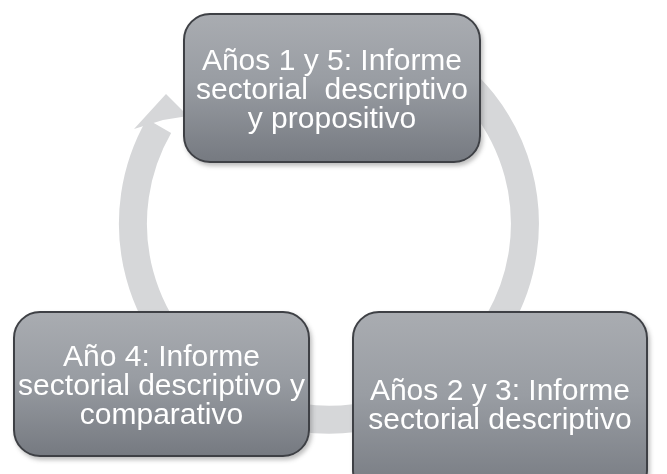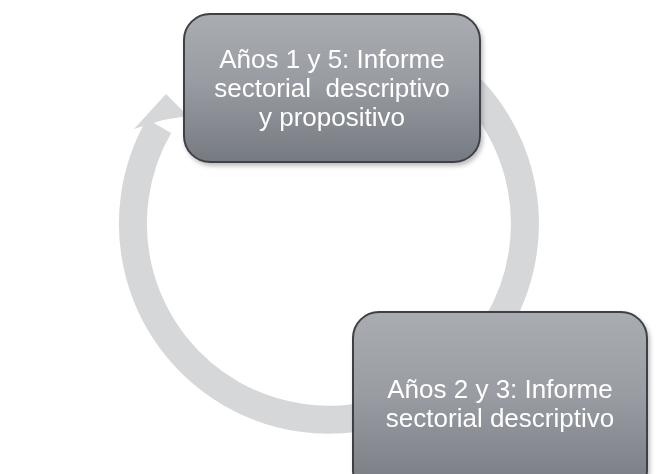--- a/index.html
+++ b/index.html
@@ -36,21 +36,21 @@
     border: 2px solid #3e4045;
     border-radius: 27px;
     background: linear-gradient(to bottom, #a9acb1 0%, #999da3 45%, #767a81 100%);
     box-shadow: 2px 3px 4px rgba(110, 110, 110, 0.45);
     display: flex;
     align-items: center;
     justify-content: center;
   }
   .node-label {
     color: #ffffff;
-    font-size: 26px;
+    font-size: 30px;
     line-height: 29px;
     text-align: center;
     white-space: pre;
   }
   .node-top { left: 183px; top: 13px;  width: 298px; height: 150px; }
   .node-bl  { left: 13px;  top: 311px; width: 297px; height: 146px; }
   .node-br  { left: 352px; top: 311px; width: 296px; height: 186px; }
 </style>
 </head>
 <body>
@@ -62,19 +62,24 @@
     <path class="ring-arc" d="M 427 54 A 196 196 0 1 1 159 126"></path>
     <polygon class="ring-arrowhead" points="166,94 188,116 163,120 134,129"></polygon>
   </svg>
 
   <div class="node node-top">
     <span class="node-label">Años 1 y 5: Informe
 sectorial  descriptivo
 y propositivo</span>
   </div>
 
+  <div class="node node-bl">
+    <span class="node-label">Año 4: Informe
+sectorial descriptivo y
+comparativo</span>
+  </div>
 
   <div class="node node-br">
     <span class="node-label">Años 2 y 3: Informe
 sectorial descriptivo</span>
   </div>
 
 </div>
 
 </body></html>

